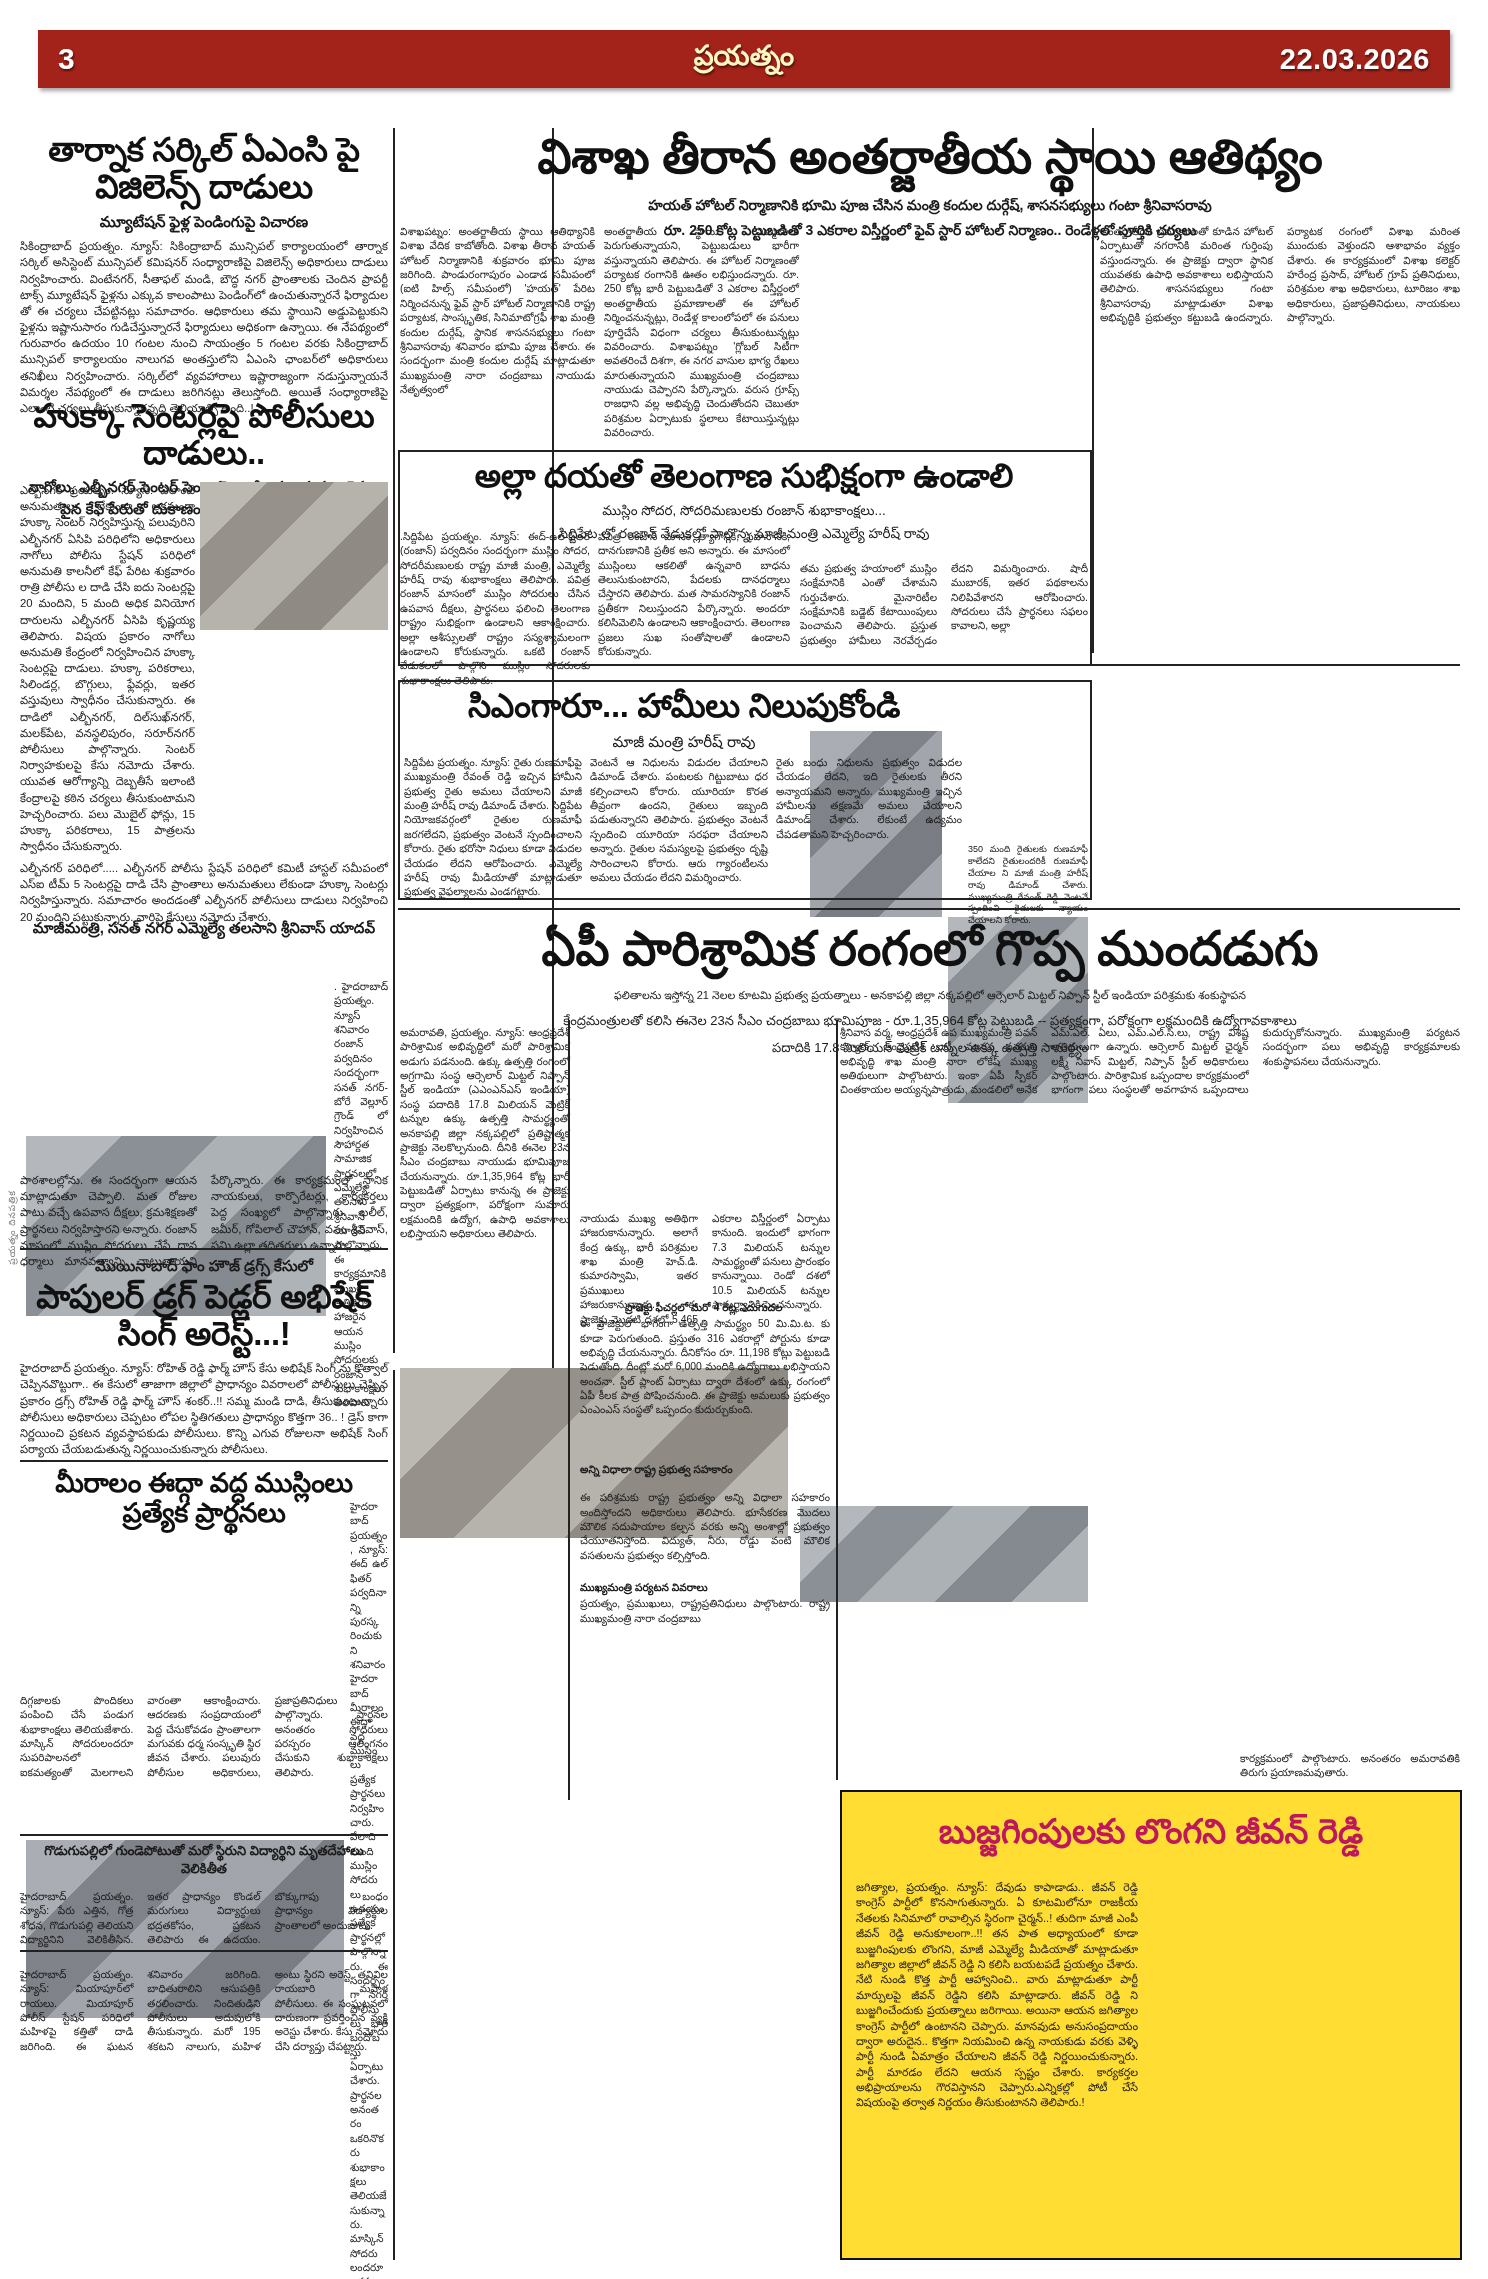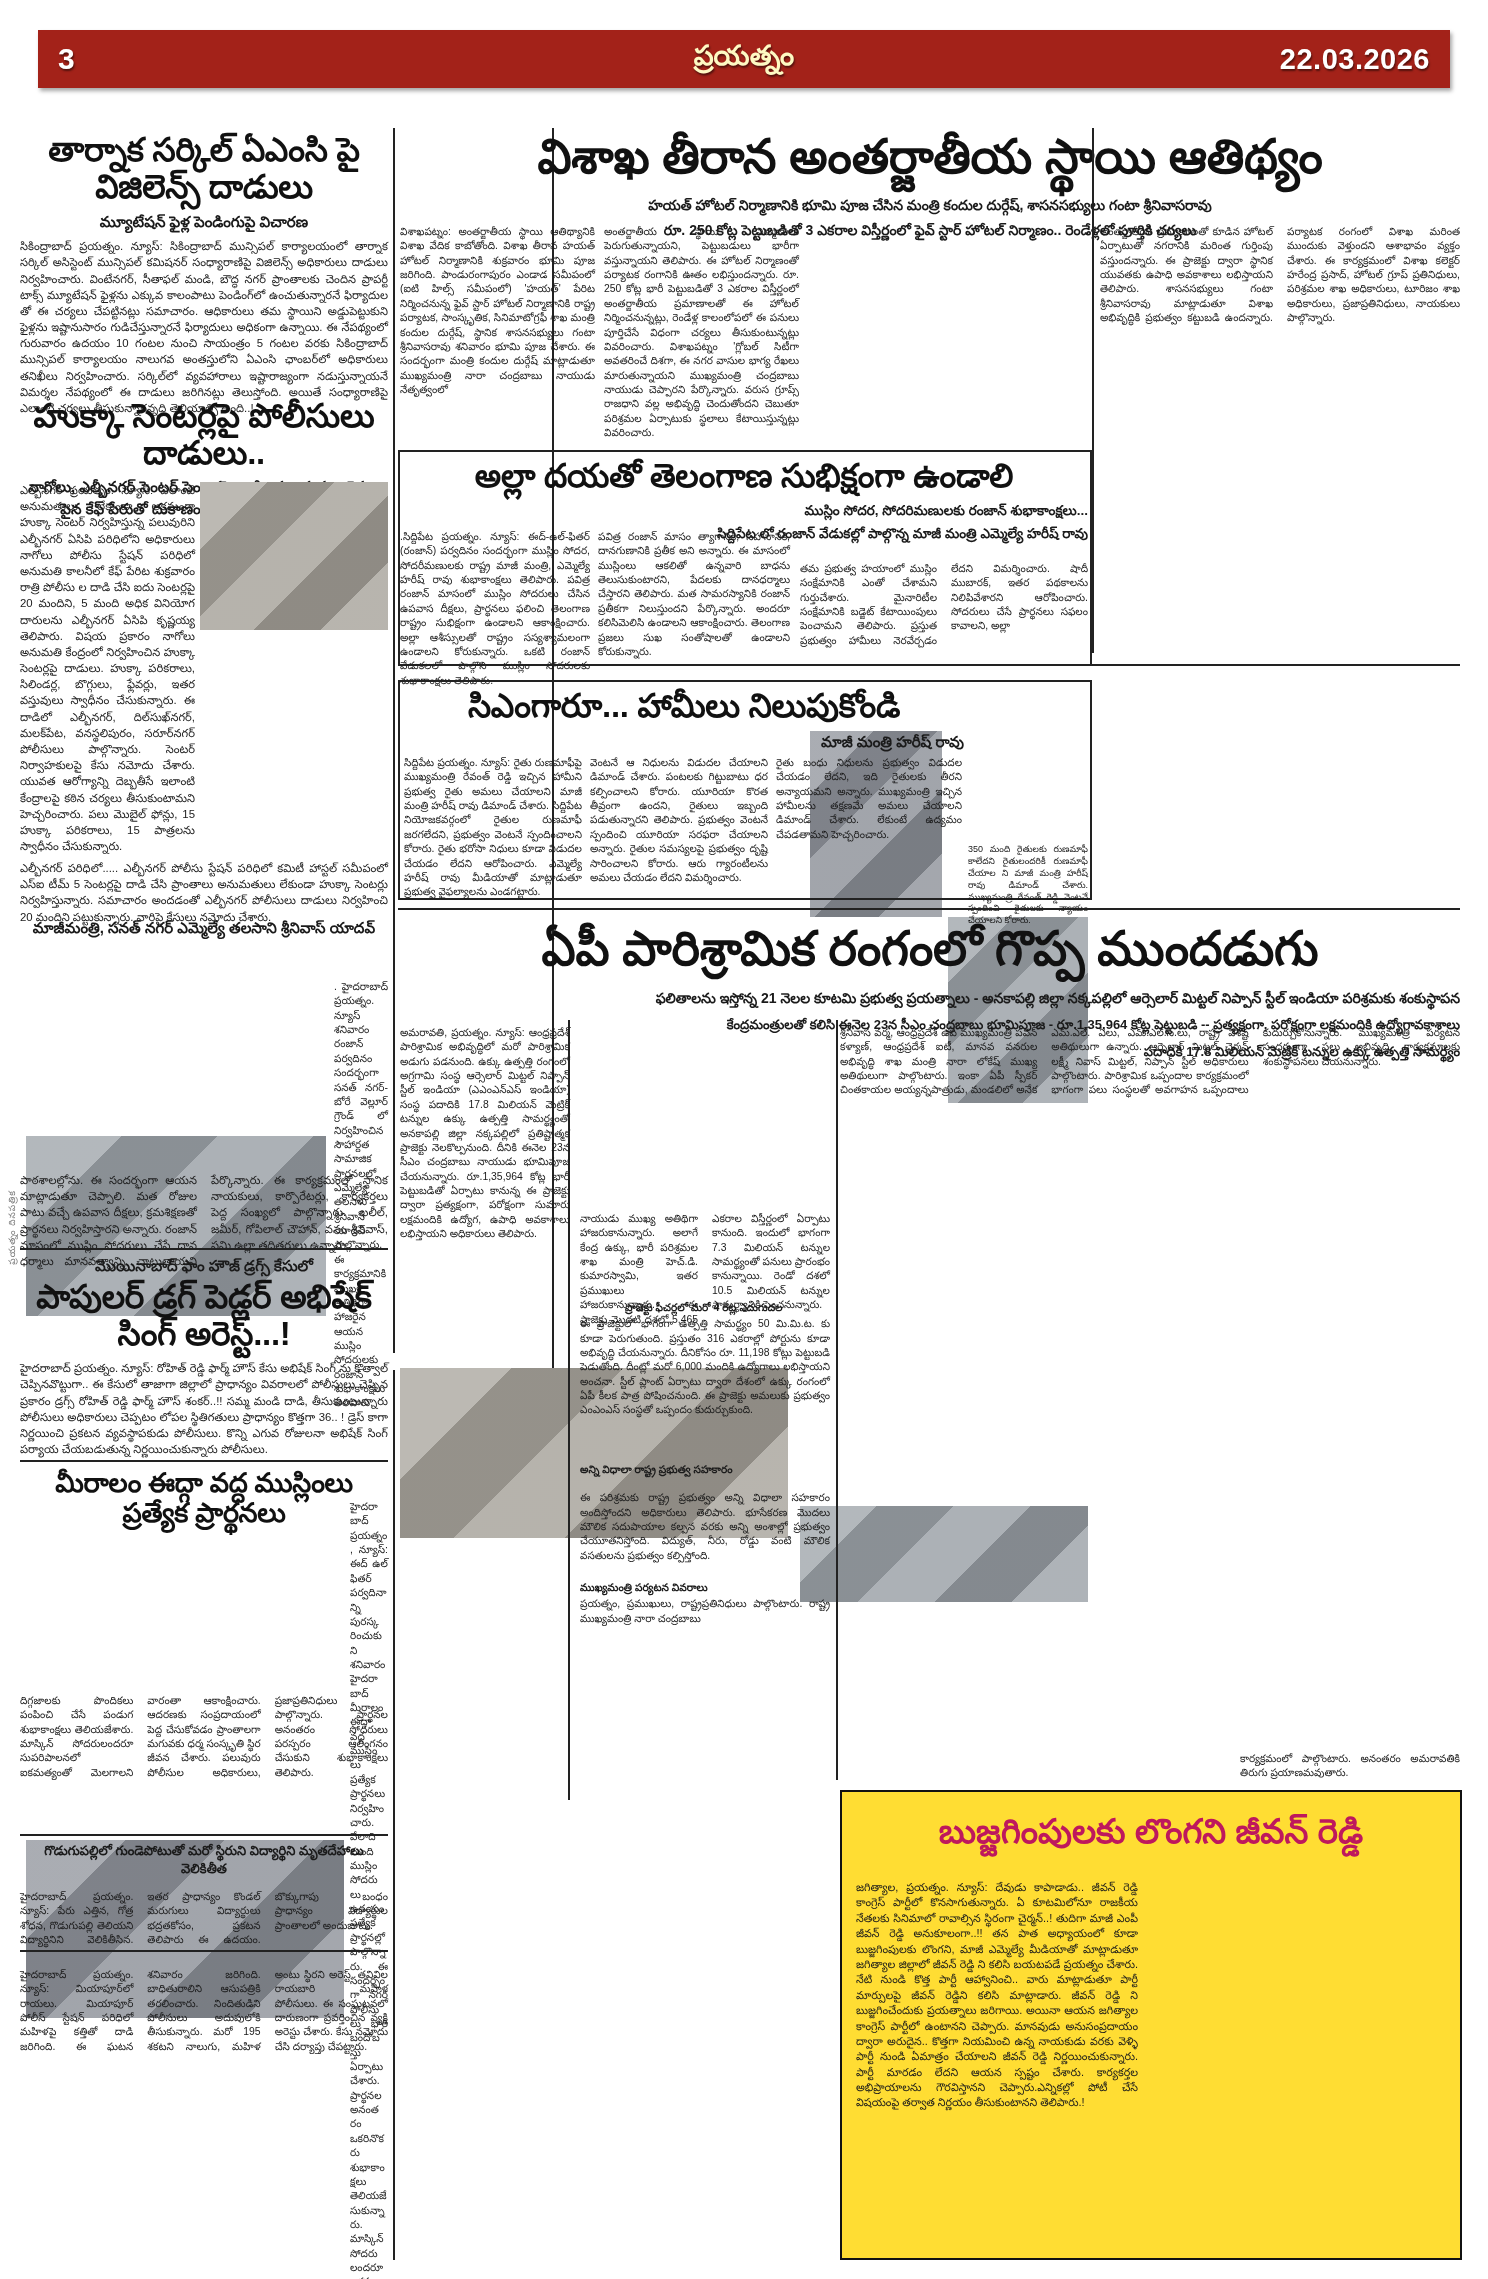--- a/index.html
+++ b/index.html
@@ -43,21 +43,21 @@
   }
   .hl-xl { font-size:40px; }
   .hl-lg { font-size:33px; }
   .hl-md { font-size:27px; }
   .hl-mega { font-size:48px; }
   .kicker {
     font-size:15px; font-weight:bold; text-align:center;
     line-height:1.35; color:#1a1a1a;
   }
   .sub {
-    font-size:13.5px; font-weight:bold; text-align:right; line-height:1.45; color:#1a1a1a;
+    font-size:13.5px; font-weight:normal; text-align:center; line-height:1.45; color:#1a1a1a;
   }
   .body {
     font-size:11.4px; line-height:1.42; text-align:justify; color:#1a1a1a;
     hyphens:auto; word-break:break-word;
   }
   .body.tiny { font-size:10.4px; line-height:1.38; }
   .cols2 { column-count:2; column-gap:14px; }
   .cols3 { column-count:3; column-gap:14px; }
 
   .rule { background:#222; }
@@ -223,21 +223,21 @@
   <div class="body tiny">రైతు బంధు నిధులను ప్రభుత్వం విడుదల చేయడం లేదని, ఇది రైతులకు తీరని అన్యాయమని అన్నారు. ముఖ్యమంత్రి ఇచ్చిన హామీలను తక్షణమే అమలు చేయాలని డిమాండ్ చేశారు. లేకుంటే ఉద్యమం చేపడతామని హెచ్చరించారు.</div>
 </div>
 <div class="blk" style="left:968px;top:844px;width:120px;">
   <div class="body" style="font-size:9px;line-height:1.32;">350 మంది రైతులకు రుణమాఫీ కాలేదని రైతులందరికీ రుణమాఫీ చేయాల ని మాజీ మంత్రి హరీష్ రావు డిమాండ్ చేశారు. ముఖ్యమంత్రి రేవంత్ రెడ్డి వెంటనే స్పందించి రైతులకు న్యాయం చేయాలని కోరారు.</div>
 </div>
 
 <div class="blk rule hrule" style="left:398px;top:908px;width:1062px;height:2px;"></div>
 
 <div class="blk" style="left:400px;top:922px;width:1060px;">
   <div class="hl hl-mega">ఏపీ పారిశ్రామిక రంగంలో గొప్ప ముందడుగు</div>
-  <div class="sub" style="margin-top:12px;font-size:14px;">ఫలితాలను ఇస్తోన్న 21 నెలల కూటమి ప్రభుత్వ ప్రయత్నాలు - అనకాపల్లి జిల్లా నక్కపల్లిలో ఆర్సెలార్ మిట్టల్ నిప్పాన్ స్టీల్ ఇండియా పరిశ్రమకు శంకుస్థాపన</div>
+  <div class="sub" style="margin-top:12px;font-size:11px;">ఫలితాలను ఇస్తోన్న 21 నెలల కూటమి ప్రభుత్వ ప్రయత్నాలు - అనకాపల్లి జిల్లా నక్కపల్లిలో ఆర్సెలార్ మిట్టల్ నిప్పాన్ స్టీల్ ఇండియా పరిశ్రమకు శంకుస్థాపన</div>
   <div class="sub" style="margin-top:8px;font-size:13px;">కేంద్రమంత్రులతో కలిసి ఈనెల 23న సీఎం చంద్రబాబు భూమిపూజ - రూ.1,35,964 కోట్ల పెట్టుబడి -- ప్రత్యక్షంగా, పరోక్షంగా లక్షమందికి ఉద్యోగావకాశాలు</div>
   <div class="sub" style="margin-top:8px;font-size:13px;">పదాదికి 17.8 మిలియన్ మెట్రిక్ టన్నుల ఉక్కు ఉత్పత్తి సామర్థ్యం</div>
 </div>
 
 <div class="blk" style="left:400px;top:1026px;width:170px;">
   <div class="body tiny">అమరావతి, ప్రయత్నం. న్యూస్: ఆంధ్రప్రదేశ్ పారిశ్రామిక అభివృద్ధిలో మరో పారిశ్రామిక అడుగు పడనుంది. ఉక్కు ఉత్పత్తి రంగంలో అగ్రగామి సంస్థ ఆర్సెలార్ మిట్టల్ నిప్పాన్ స్టీల్ ఇండియా (ఎఎంఎన్ఎస్ ఇండియా) సంస్థ పదాదికి 17.8 మిలియన్ మెట్రిక్ టన్నుల ఉక్కు ఉత్పత్తి సామర్థ్యంతో అనకాపల్లి జిల్లా నక్కపల్లిలో ప్రతిష్టాత్మక ప్రాజెక్టు నెలకొల్పనుంది. దీనికి ఈనెల 23న సీఎం చంద్రబాబు నాయుడు భూమిపూజ చేయనున్నారు. రూ.1,35,964 కోట్ల భారీ పెట్టుబడితో ఏర్పాటు కానున్న ఈ ప్రాజెక్టు ద్వారా ప్రత్యక్షంగా, పరోక్షంగా సుమారు లక్షమందికి ఉద్యోగ, ఉపాధి అవకాశాలు లభిస్తాయని అధికారులు తెలిపారు.</div>
 </div>
 
 <div class="blk" style="left:580px;top:1212px;width:250px;">
   <div class="body tiny cols2">నాయుడు ముఖ్య అతిథిగా హాజరుకానున్నారు. అలాగే కేంద్ర ఉక్కు, భారీ పరిశ్రమల శాఖ మంత్రి హెచ్.డి. కుమారస్వామి, ఇతర ప్రముఖులు హాజరుకానున్నారు. ఈ ప్రాజెక్టు మొదటి దశలో 5,465 ఎకరాల విస్తీర్ణంలో ఏర్పాటు కానుంది. ఇందులో భాగంగా 7.3 మిలియన్ టన్నుల సామర్థ్యంతో పనులు ప్రారంభం కానున్నాయి. రెండో దశలో 10.5 మిలియన్ టన్నుల సామర్థ్యానికి పెంచనున్నారు.</div>

